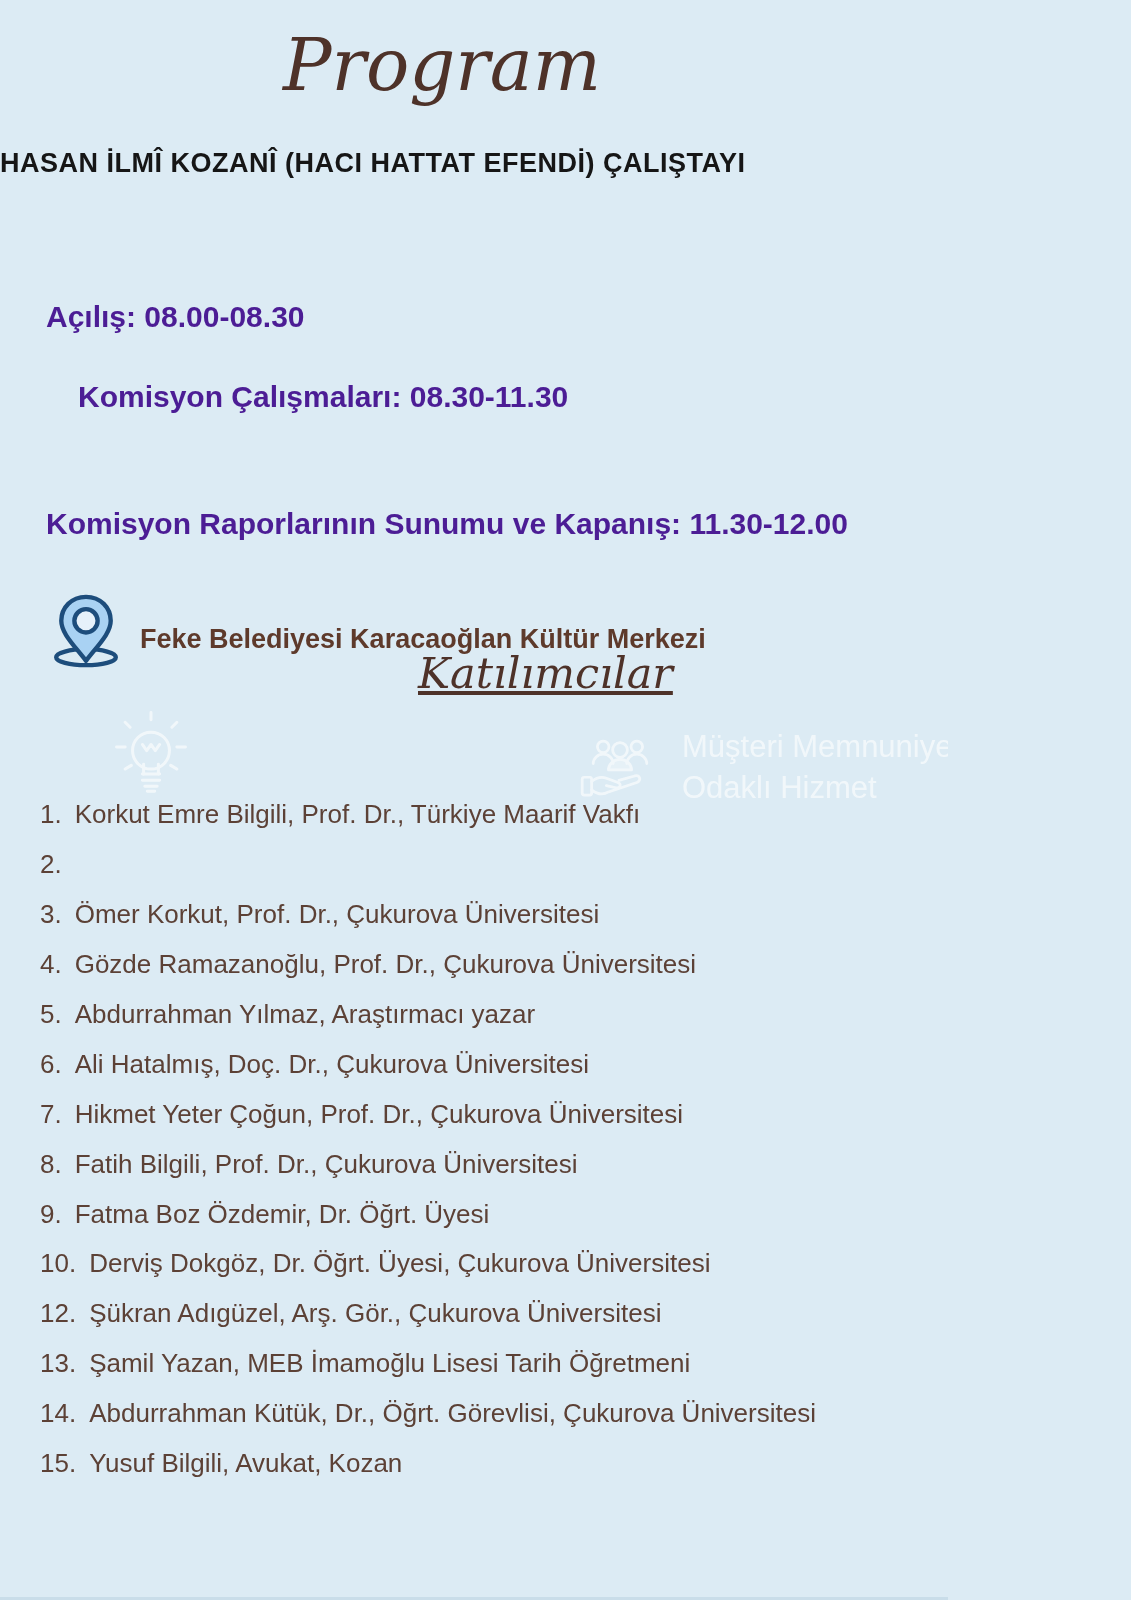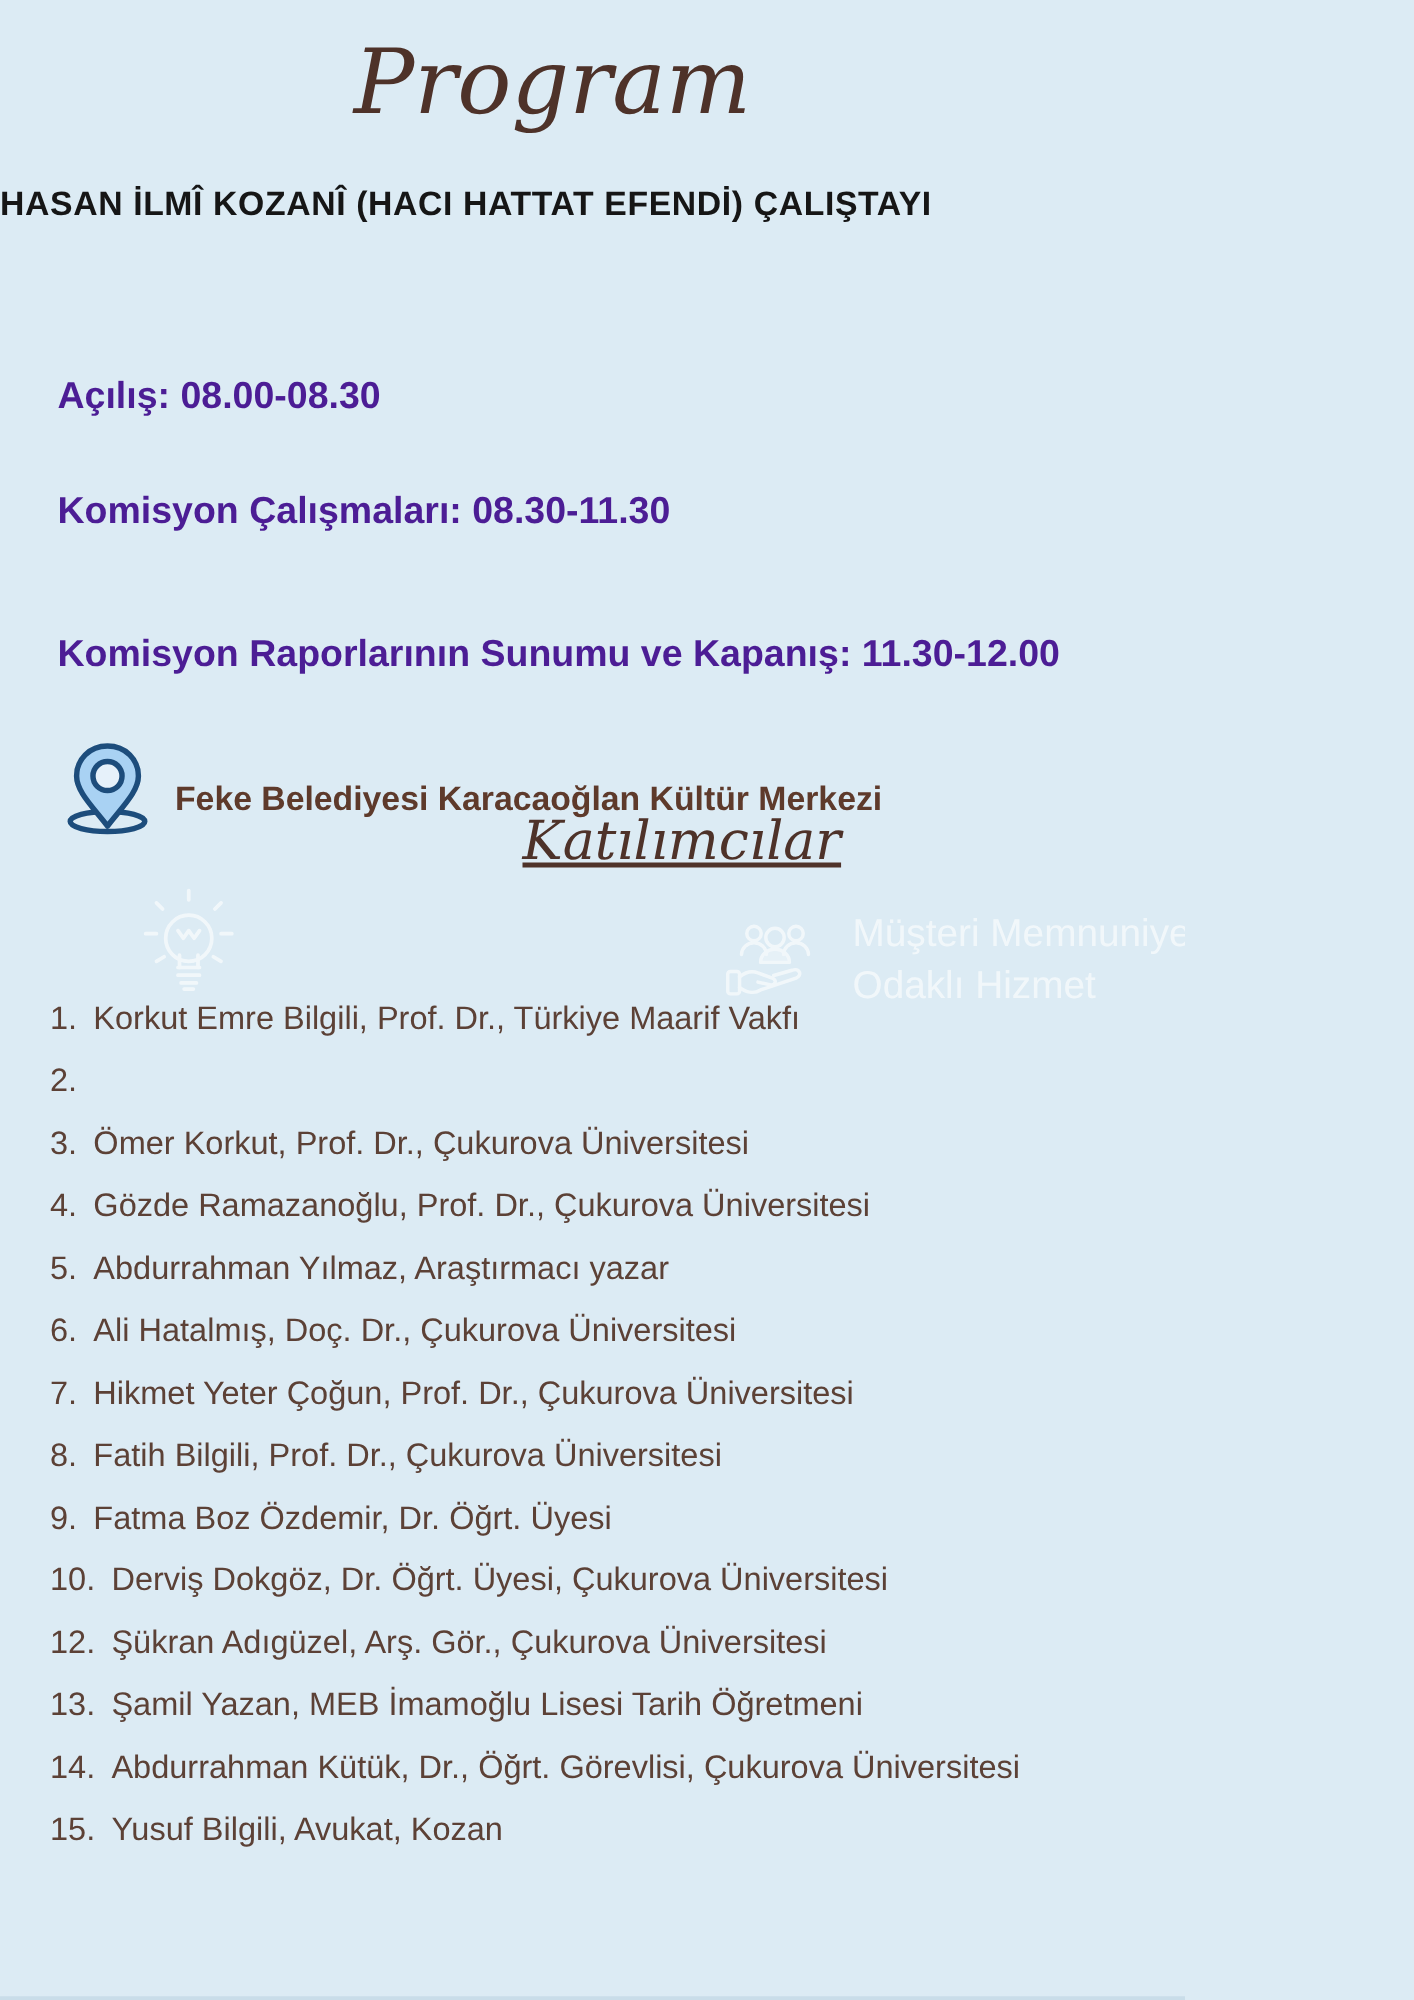--- a/index.html
+++ b/index.html
@@ -26,21 +26,21 @@
     position:absolute;top:148px;left:0;width:100%;
     font-size:27px;font-weight:bold;letter-spacing:.5px;
     color:#161616;margin:0;
   }
   .schedule-line{
     position:absolute;left:46px;
     font-size:30px;font-weight:bold;line-height:42px;
     color:#4c1d95;white-space:nowrap;text-align:center;
   }
   .schedule-0{top:296px;}
-  .schedule-1{top:388px;}
+  .schedule-1{top:376px;margin-left:32px;}
   .schedule-2{top:503px;}
 
   .venue{position:absolute;left:46px;top:584px;display:flex;align-items:center;}
   .pin-wrap{width:80px;height:94px;flex:0 0 auto;}
   .venue-label{
     margin-left:14px;margin-top:16px;
     font-size:27px;font-weight:bold;color:#5e3a2b;white-space:nowrap;
   }
   .script-katilimcilar{
     position:absolute;left:418px;top:650px;

